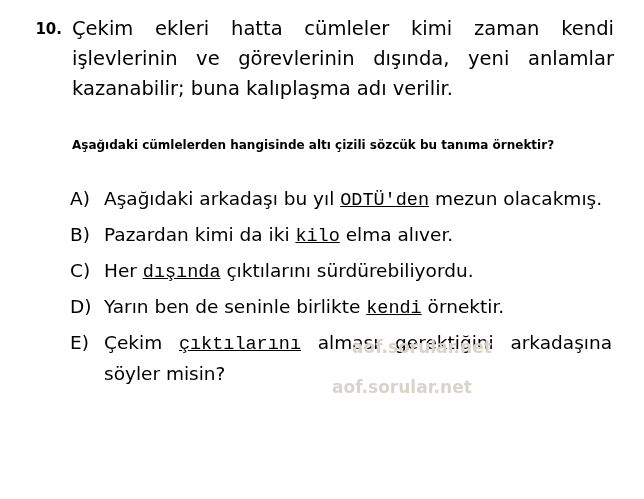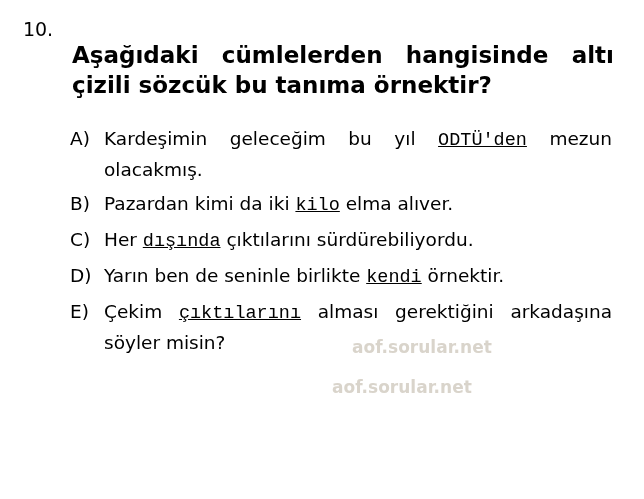--- a/index.html
+++ b/index.html
@@ -23,42 +23,42 @@
     box-sizing: border-box;
     padding: 14px 26px 0 14px;
   }
 
   
   .question-row {
     display: flex;
     align-items: flex-start;
   }
   .q-number {
-    font-size: 19px;
-    font-weight: normal;
+    font-size: 15px;
+    font-weight: bold;
     line-height: 30px;
     width: 48px;
-    text-align: center;
+    text-align: right;
     padding-right: 10px;
     flex: 0 0 auto;
   }
   .q-body {
     flex: 1 1 auto;
     min-width: 0;
   }
   .q-stem {
     font-size: 19.5px;
     line-height: 30px;
     text-align: justify;
     text-align-last: left;
     margin: 0;
     padding-right: 4px;
   }
   .q-prompt {
-    font-size: 23px;
+    font-size: 12px;
     font-weight: bold;
     line-height: 30px;
     text-align: justify;
     text-align-last: left;
     margin: 26px 0 0 0;
     padding-right: 4px;
   }
 
   
   .options {
@@ -123,29 +123,30 @@
   .wm-b { left: 332px; top: 377px; color:#cfcac1; }
 </style>
 </head>
 <body>
 
 <div class="page">
 
   <div class="question-row">
     <div class="q-number">10.</div>
     <div class="q-body">
+      <p class="q-stem">Çekim ekleri hatta cümleler kimi zaman kendi işlevlerinin ve görevlerinin dışında, yeni anlamlar kazanabilir; buna kalıplaşma adı verilir.</p>
       <p class="q-prompt">Aşağıdaki cümlelerden hangisinde altı çizili sözcük bu tanıma örnektir?</p>
     </div>
   </div>
 
   <div class="options">
 
     <div class="option">
       <div class="opt-letter">A)</div>
-      <div class="opt-text justify"><span>Kardeşimin geleceğim bu yıl </span><span class="u">ODTÜ'den</span><span> mezun olacakmış.</span></div>
+      <div class="opt-text justify"><span>Aşağıdaki arkadaşı bu yıl </span><span class="u">ODTÜ'den</span><span> mezun olacakmış.</span></div>
     </div>
 
     <div class="option">
       <div class="opt-letter">B)</div>
       <div class="opt-text"><span>Pazardan kimi da iki </span><span class="u">kilo</span><span> elma  alıver.</span></div>
     </div>
 
     <div class="option">
       <div class="opt-letter">C)</div>
       <div class="opt-text"><span>Her </span><span class="u">dışında</span><span> çıktılarını sürdürebiliyordu.</span></div>

